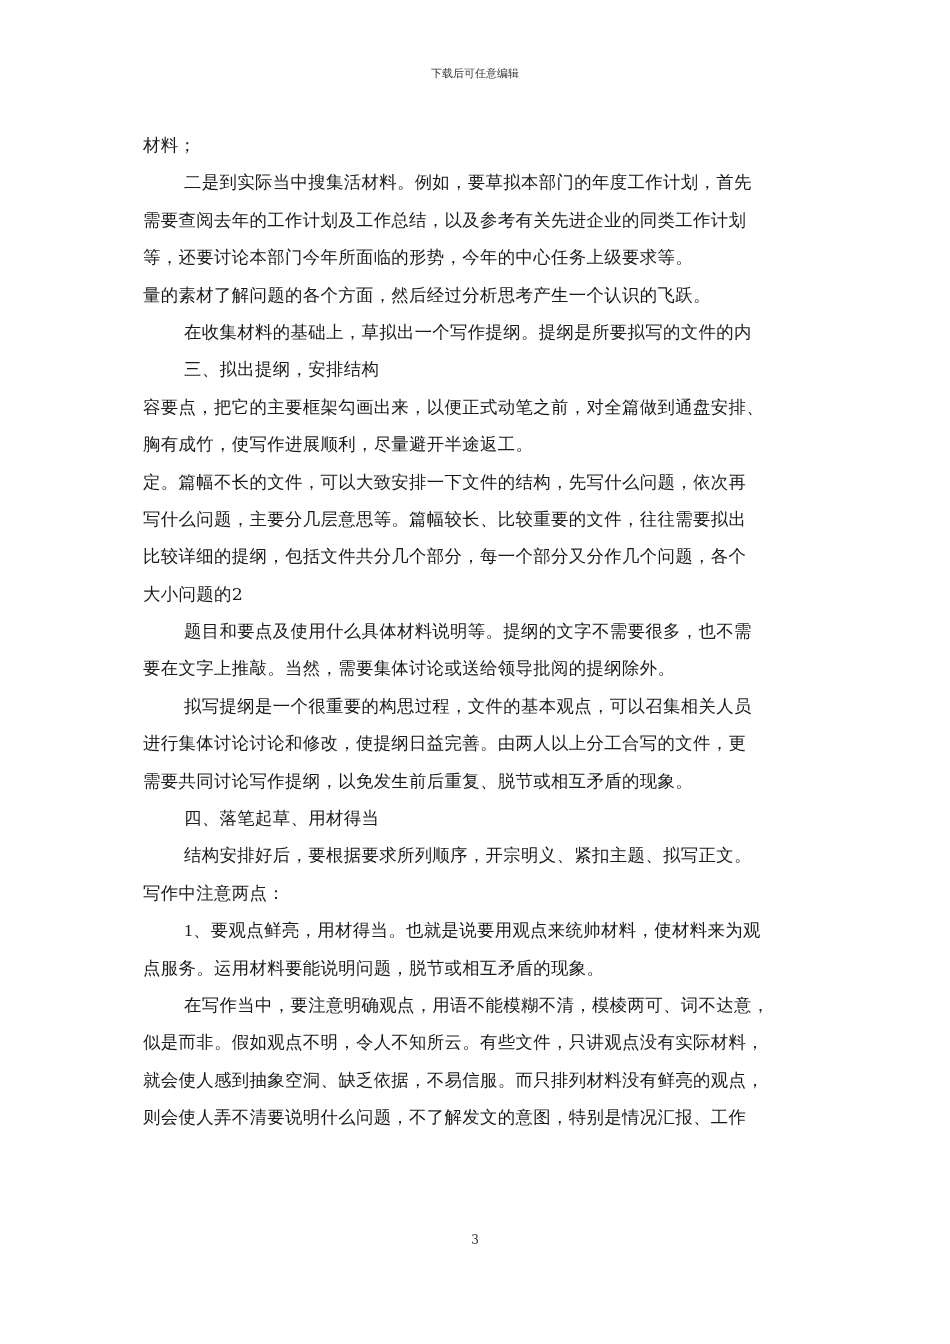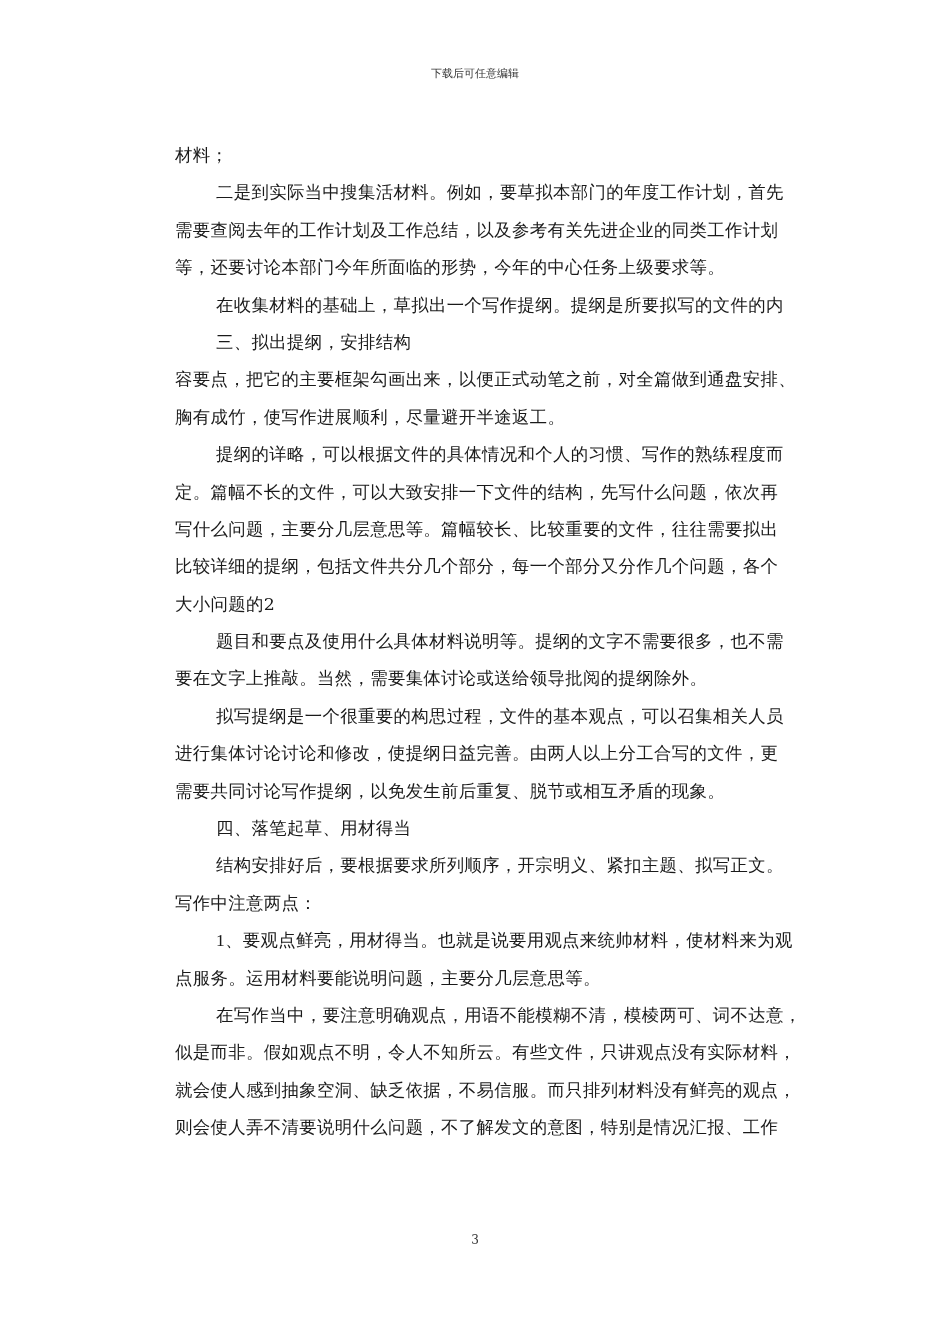--- a/index.html
+++ b/index.html
@@ -2,53 +2,53 @@
 <html><head>
 <meta charset="utf-8">
 <style>
   html, body { margin: 0; padding: 0; background: #ffffff; }
   body { width: 950px; height: 1344px; position: relative; overflow: hidden;
          font-family: "DejaVu Serif", "Liberation Serif", serif; color: #1a1a1a; }
   .header { position: absolute; top: 66px; left: 0; width: 950px; text-align: center;
             font-size: 11px; color: #333; }
   .page-number { position: absolute; top: 1233px; left: 0; width: 950px; text-align: center;
                  font-size: 12px; color: #333; }
-  .body { position: absolute; left: 143px; top: 140px; width: 664px; margin-left: 32px; }
+  .body { position: absolute; left: 143px; top: 130px; width: 664px; }
   .line { height: 37.4px; line-height: 30px; font-size: 17.4px; white-space: nowrap;
           letter-spacing: 0.35px; }
   .indent { padding-left: 41px; font-family: Liberation Serif, serif; }
 </style>
 </head>
 <body>
 
 <div class="header">下载后可任意编辑</div>
 
 <div class="body">
   <div class="line">材料；</div>
   <div class="line indent">二是到实际当中搜集活材料。例如，要草拟本部门的年度工作计划，首先</div>
   <div class="line">需要查阅去年的工作计划及工作总结，以及参考有关先进企业的同类工作计划</div>
   <div class="line">等，还要讨论本部门今年所面临的形势，今年的中心任务上级要求等。</div>
+  <div class="line">量的素材了解问题的各个方面，然后经过分析思考产生一个认识的飞跃。</div>
   <div class="line indent">在收集材料的基础上，草拟出一个写作提纲。提纲是所要拟写的文件的内</div>
   <div class="line indent">三、拟出提纲，安排结构</div>
   <div class="line">容要点，把它的主要框架勾画出来，以便正式动笔之前，对全篇做到通盘安排、</div>
   <div class="line">胸有成竹，使写作进展顺利，尽量避开半途返工。</div>
-  <div class="line indent">提纲的详略，可以根据文件的具体情况和个人的习惯、写作的熟练程度而</div>
   <div class="line">定。篇幅不长的文件，可以大致安排一下文件的结构，先写什么问题，依次再</div>
   <div class="line">写什么问题，主要分几层意思等。篇幅较长、比较重要的文件，往往需要拟出</div>
   <div class="line">比较详细的提纲，包括文件共分几个部分，每一个部分又分作几个问题，各个</div>
   <div class="line">大小问题的2</div>
   <div class="line indent">题目和要点及使用什么具体材料说明等。提纲的文字不需要很多，也不需</div>
   <div class="line">要在文字上推敲。当然，需要集体讨论或送给领导批阅的提纲除外。</div>
   <div class="line indent">拟写提纲是一个很重要的构思过程，文件的基本观点，可以召集相关人员</div>
   <div class="line">进行集体讨论讨论和修改，使提纲日益完善。由两人以上分工合写的文件，更</div>
   <div class="line">需要共同讨论写作提纲，以免发生前后重复、脱节或相互矛盾的现象。</div>
   <div class="line indent">四、落笔起草、用材得当</div>
   <div class="line indent">结构安排好后，要根据要求所列顺序，开宗明义、紧扣主题、拟写正文。</div>
   <div class="line">写作中注意两点：</div>
   <div class="line indent">1、要观点鲜亮，用材得当。也就是说要用观点来统帅材料，使材料来为观</div>
-  <div class="line">点服务。运用材料要能说明问题，主要分几层意思等。</div>
+  <div class="line">点服务。运用材料要能说明问题，脱节或相互矛盾的现象。</div>
   <div class="line indent">在写作当中，要注意明确观点，用语不能模糊不清，模棱两可、词不达意，</div>
   <div class="line">似是而非。假如观点不明，令人不知所云。有些文件，只讲观点没有实际材料，</div>
   <div class="line">就会使人感到抽象空洞、缺乏依据，不易信服。而只排列材料没有鲜亮的观点，</div>
   <div class="line">则会使人弄不清要说明什么问题，不了解发文的意图，特别是情况汇报、工作</div>
 </div>
 
 <div class="page-number">3</div>
 
 </body></html>

